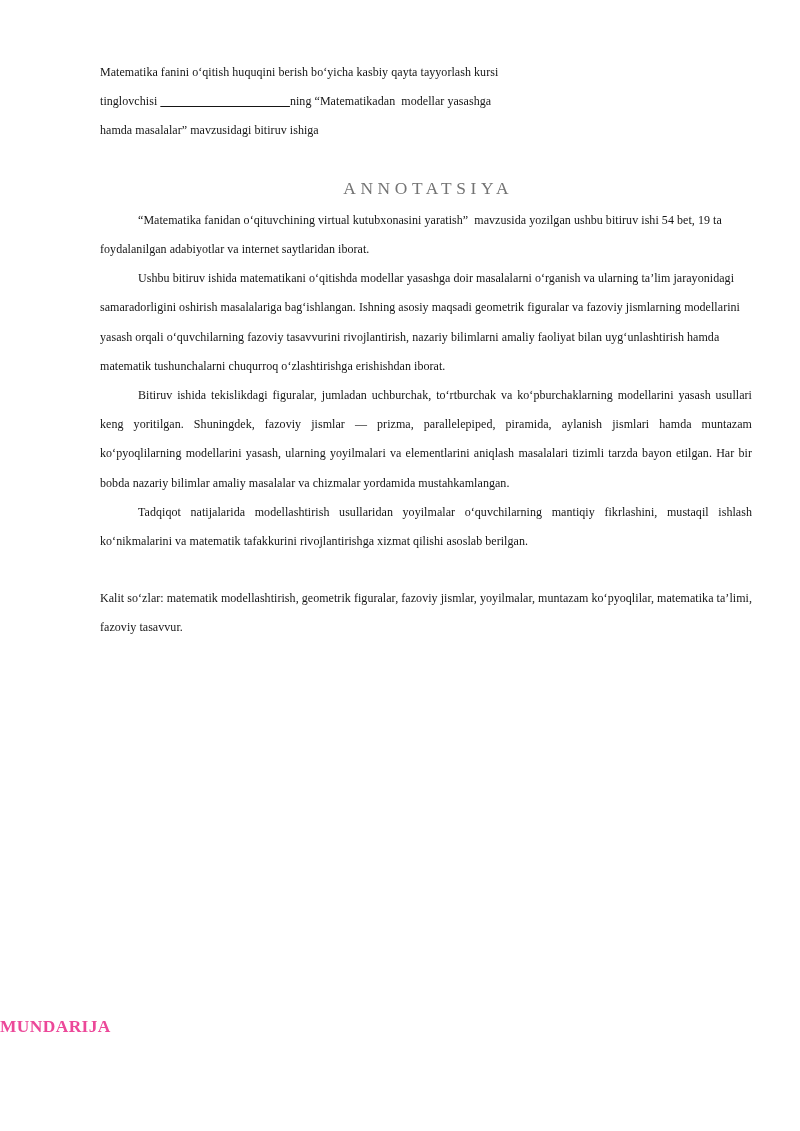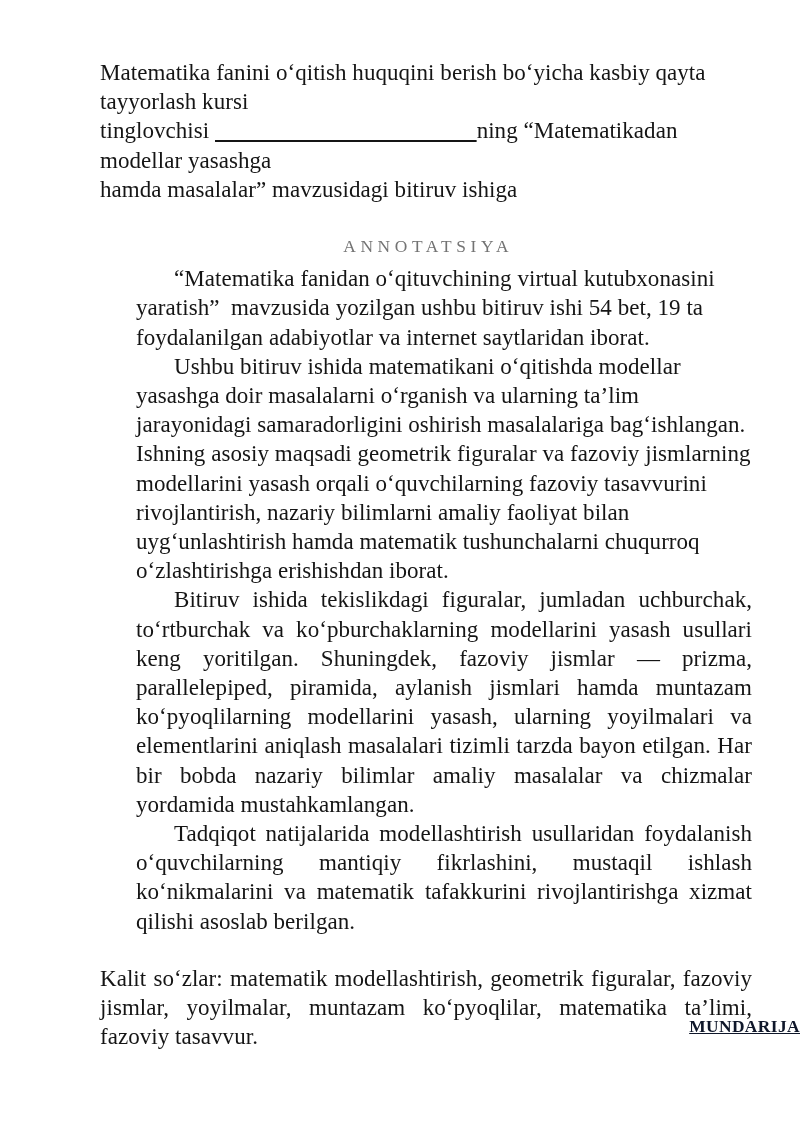--- a/index.html
+++ b/index.html
@@ -17,34 +17,33 @@
     font-family: "Liberation Serif", "DejaVu Serif", serif;
     color: #151515;
   }
   .content {
     position: absolute;
     left: 100px;
     top: 58px;
     width: 652px;
   }
   .para {
-    font-size: 23px;
+    font-size: 12px;
     line-height: 29.2px;
     margin: 0;
     color: #151515;
     text-align: left;
     letter-spacing: 0.05px;
   }
   .para.justify {
     text-align: justify;
     text-justify: inter-word;
   }
   .indent {
     text-indent: 38px;
-    margin-left: 36px;
   }
   .blank-line {
     text-decoration: underline;
     letter-spacing: -0.3px;
     color: #151515;
   }
   .heading-annot {
     font-size: 17.4px;
     line-height: 29.2px;
     text-align: center;
@@ -54,26 +53,25 @@
     padding-bottom: 3px;
     color: #737373;
     text-indent: 4.6px;
   }
   .gap-keywords { height: 28px; }
   .heading-mundarija {
     position: absolute;
     left: 0;
     right: 0;
     top: 1016px;
-    text-align: right;
+    text-align: left;
     font-size: 17.4px;
     font-weight: bold;
     letter-spacing: 0.4px;
-    color: #0f172a;
-    text-decoration: underline;
+    color: #ec4899;
   }
 </style>
 </head>
 <body>
 
 <div class="page">
 
   <div class="content">
 
     <p class="para">Matematika fanini oʻqitish huquqini berish boʻyicha kasbiy qayta tayyorlash kursi</p>
@@ -83,21 +81,21 @@
     <p class="para">hamda masalalar” mavzusidagi bitiruv ishiga</p>
 
     <p class="heading-annot">ANNOTATSIYA</p>
 
     <p class="para indent">“Matematika fanidan oʻqituvchining virtual kutubxonasini yaratish”&nbsp; mavzusida yozilgan ushbu bitiruv ishi 54 bet, 19 ta foydalanilgan adabiyotlar va internet saytlaridan iborat.</p>
 
     <p class="para indent">Ushbu bitiruv ishida matematikani oʻqitishda modellar yasashga doir masalalarni oʻrganish va ularning ta’lim jarayonidagi samaradorligini oshirish masalalariga bagʻishlangan. Ishning asosiy maqsadi geometrik figuralar va fazoviy jismlarning modellarini yasash orqali oʻquvchilarning fazoviy tasavvurini rivojlantirish, nazariy bilimlarni amaliy faoliyat bilan uygʻunlashtirish hamda matematik tushunchalarni chuqurroq oʻzlashtirishga erishishdan iborat.</p>
 
     <p class="para justify indent">Bitiruv ishida tekislikdagi figuralar, jumladan uchburchak, toʻrtburchak va koʻpburchaklarning modellarini yasash usullari keng yoritilgan. Shuningdek, fazoviy jismlar — prizma, parallelepiped, piramida, aylanish jismlari hamda muntazam koʻpyoqlilarning modellarini yasash, ularning yoyilmalari va elementlarini aniqlash masalalari tizimli tarzda bayon etilgan. Har bir bobda nazariy bilimlar amaliy masalalar va chizmalar yordamida mustahkamlangan.</p>
 
-    <p class="para justify indent">Tadqiqot natijalarida modellashtirish usullaridan foydalanish oʻquvchilarning mantiqiy fikrlashini, mustaqil ishlash koʻnikmalarini va matematik tafakkurini rivojlantirishga xizmat qilishi asoslab berilgan.</p>
+    <p class="para justify indent">Tadqiqot natijalarida modellashtirish usullaridan yoyilmalar oʻquvchilarning mantiqiy fikrlashini, mustaqil ishlash koʻnikmalarini va matematik tafakkurini rivojlantirishga xizmat qilishi asoslab berilgan.</p>
 
     <div class="gap-keywords"></div>
 
     <p class="para justify">Kalit soʻzlar: matematik modellashtirish, geometrik figuralar, fazoviy jismlar, yoyilmalar, muntazam koʻpyoqlilar, matematika ta’limi, fazoviy tasavvur.</p>
 
   </div>
 
   <div class="heading-mundarija">MUNDARIJA</div>
 
 </div>

